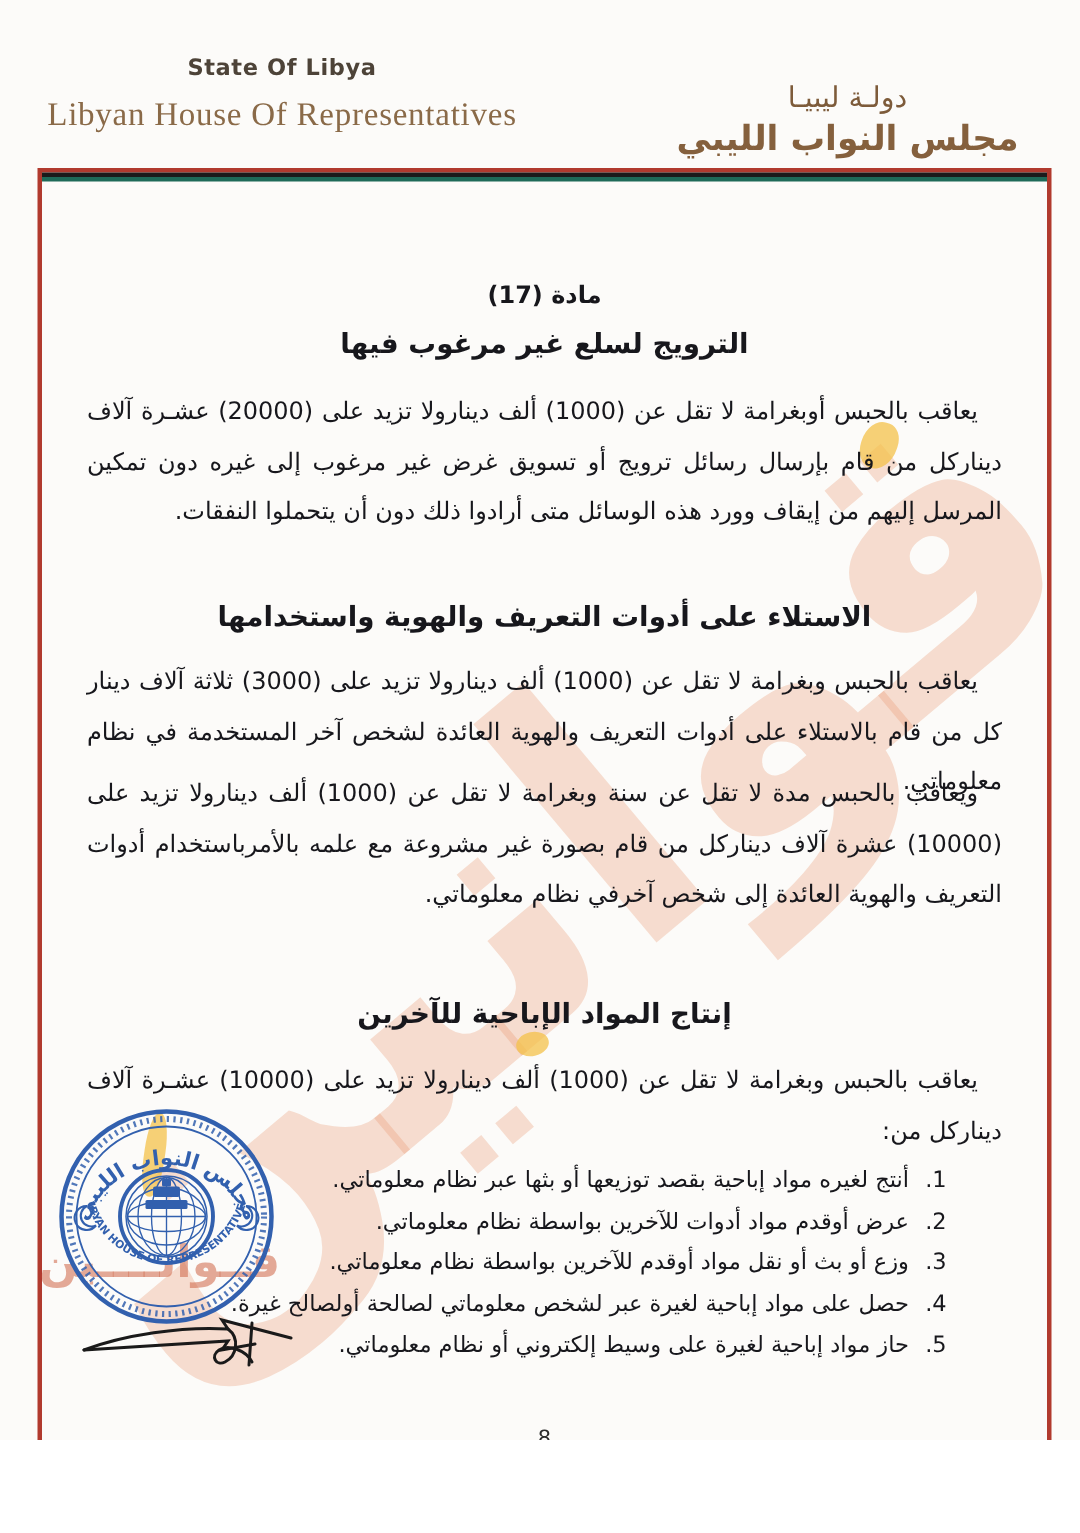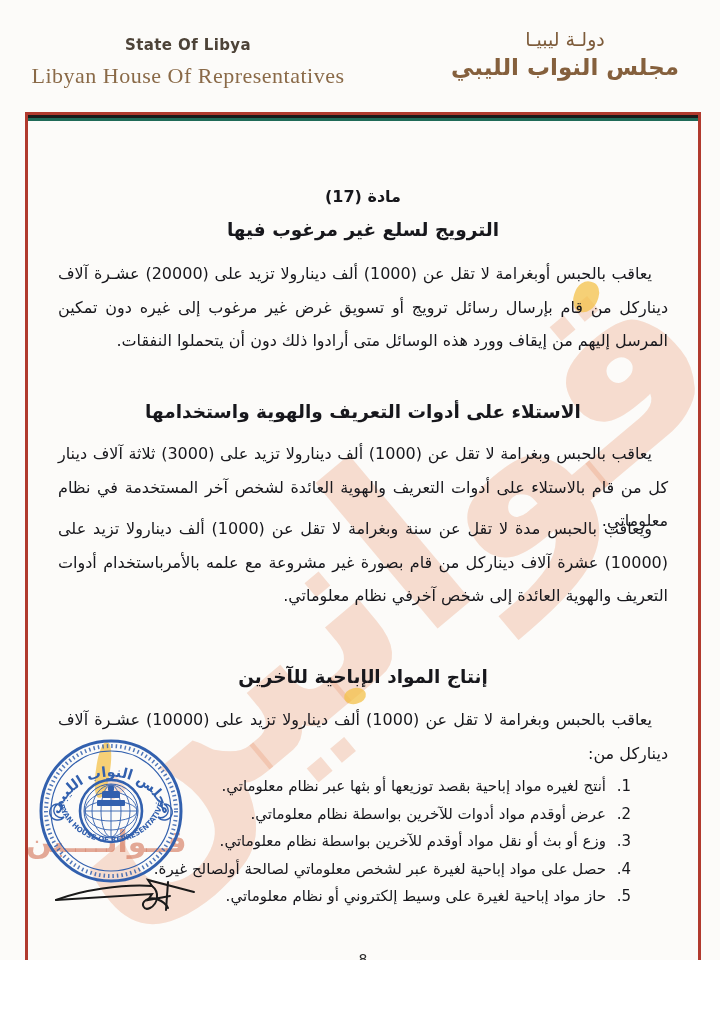--- a/index.html
+++ b/index.html
@@ -5,21 +5,21 @@
   html,body{margin:0;padding:0;background:#ffffff;}
   .page{
     position:relative;width:720px;height:960px;overflow:hidden;
     background:#fcfbf9;font-family:"DejaVu Sans",sans-serif;
   }
   
   .header-en{position:absolute;left:14px;top:36px;width:348px;text-align:center;}
   .header-en .l1{font-size:15px;font-weight:bold;color:#4d4338;letter-spacing:.4px;}
   .header-en .l2{font-family:"Liberation Serif","DejaVu Serif",serif;font-size:22px;color:#8a6a48;margin-top:9px;letter-spacing:.5px;}
   .header-ar{position:absolute;right:30px;top:28px;width:250px;text-align:center;direction:rtl;}
-  .header-ar .l1{font-size:19px;color:#7d5b3a;}
+  .header-ar .l1{font-size:19px;color:#7d5b3a;margin-top:26px;}
   .header-ar .l2{font-size:23px;font-weight:bold;color:#85603d;margin-top:4px;}
   
   .frame{
     position:absolute;left:25px;top:112px;width:670px;height:885px;
     border:3px solid #b13a2e;background:transparent;
   }
   .frame-top{position:absolute;top:0;left:0;right:0;height:6px;}
   .frame-top .s1{height:3px;background:#1b1b1b;}
   .frame-top .s2{height:3px;background:#1f6a58;}
   .frame-bottom{position:absolute;left:-7px;right:-7px;bottom:-9px;height:6px;}

